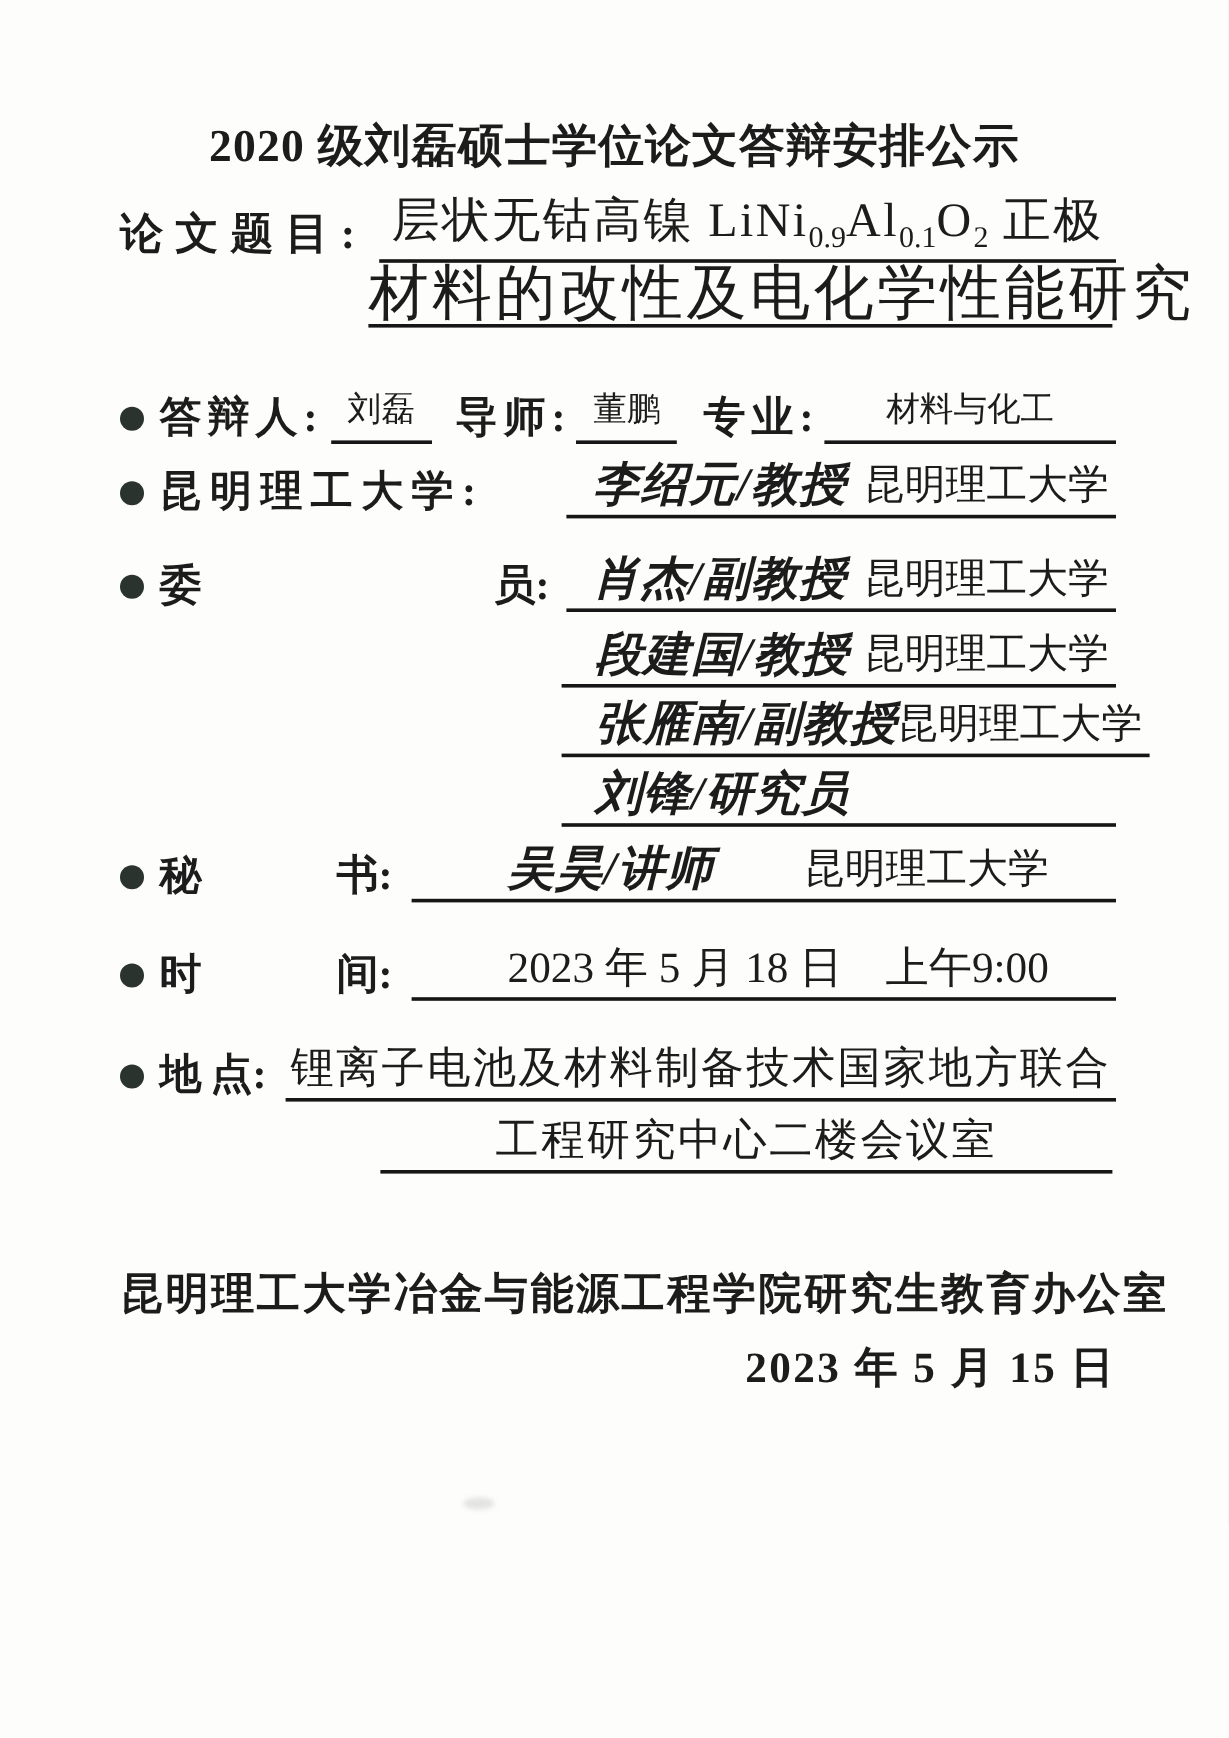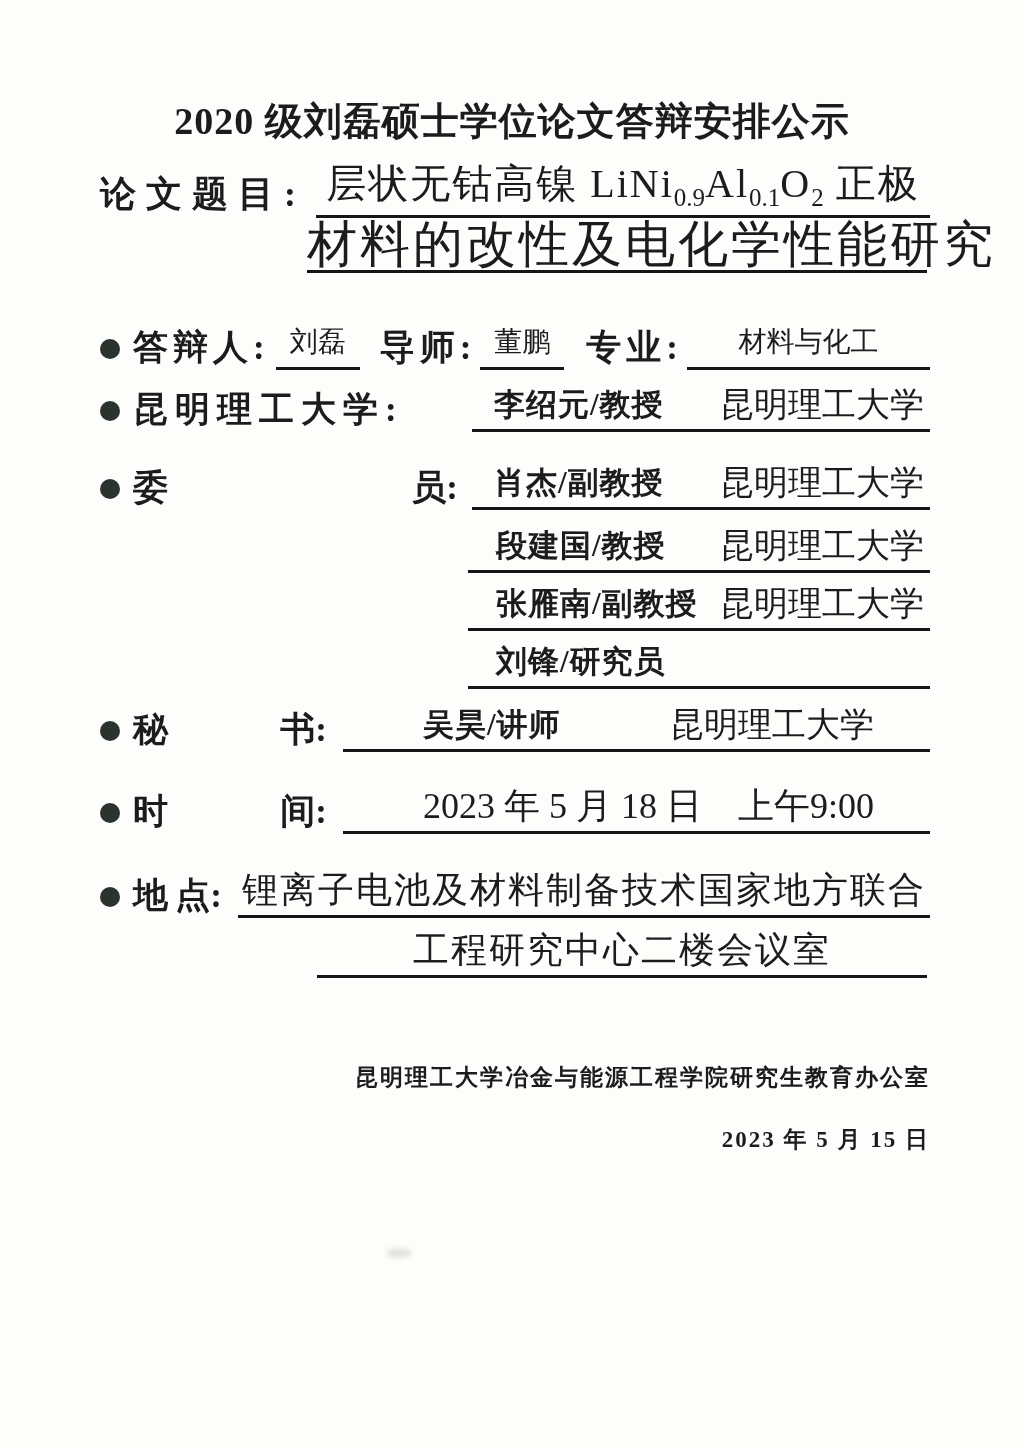--- a/index.html
+++ b/index.html
@@ -69,22 +69,23 @@
     padding: 0 14px 3px;
     font-size: 28px;
     line-height: 44px;
     white-space: nowrap;
   }
   .grow { flex: 1; text-align: center; }
 
   .val  { font-size: 36px; line-height: 44px; white-space: nowrap; }
   .aff  { font-size: 34px; line-height: 43px; white-space: nowrap; }
   .script {
-    font-weight: bold;
-    font-size: 31px;
+    font-style: italic;
+    font-weight: bold;
+    font-size: 39px;
     line-height: 43px;
     white-space: nowrap;
     letter-spacing: 1px;
   }
 
   
   .doc-title {
     position: absolute;
     top: 96px;
     left: 0;
@@ -148,21 +149,21 @@
     padding-bottom: 2px;
     white-space: nowrap;
   }
 
   .footer-line {
     position: absolute;
     left: 100px;
     right: 94px;
     text-align: right;
     font-weight: bold;
-    font-size: 23px;
+    font-size: 36px;
     line-height: 40px;
     letter-spacing: 2px;
     white-space: nowrap;
   }
   .f-office { top: 1058px; }
   .f-date   { top: 1120px; }
 
   
   .smudge {
     position: absolute;

